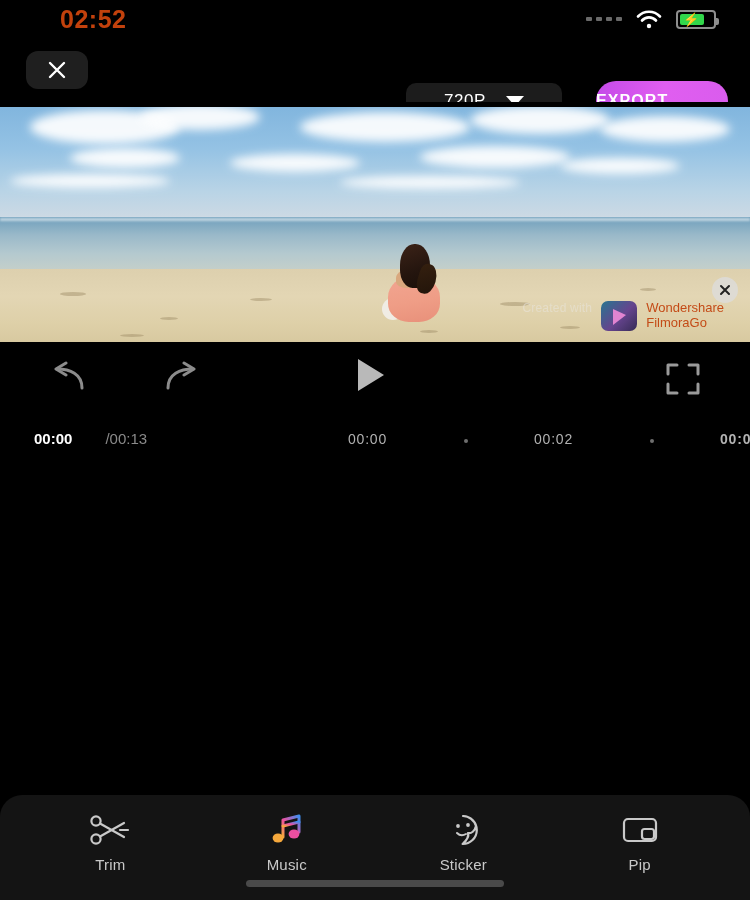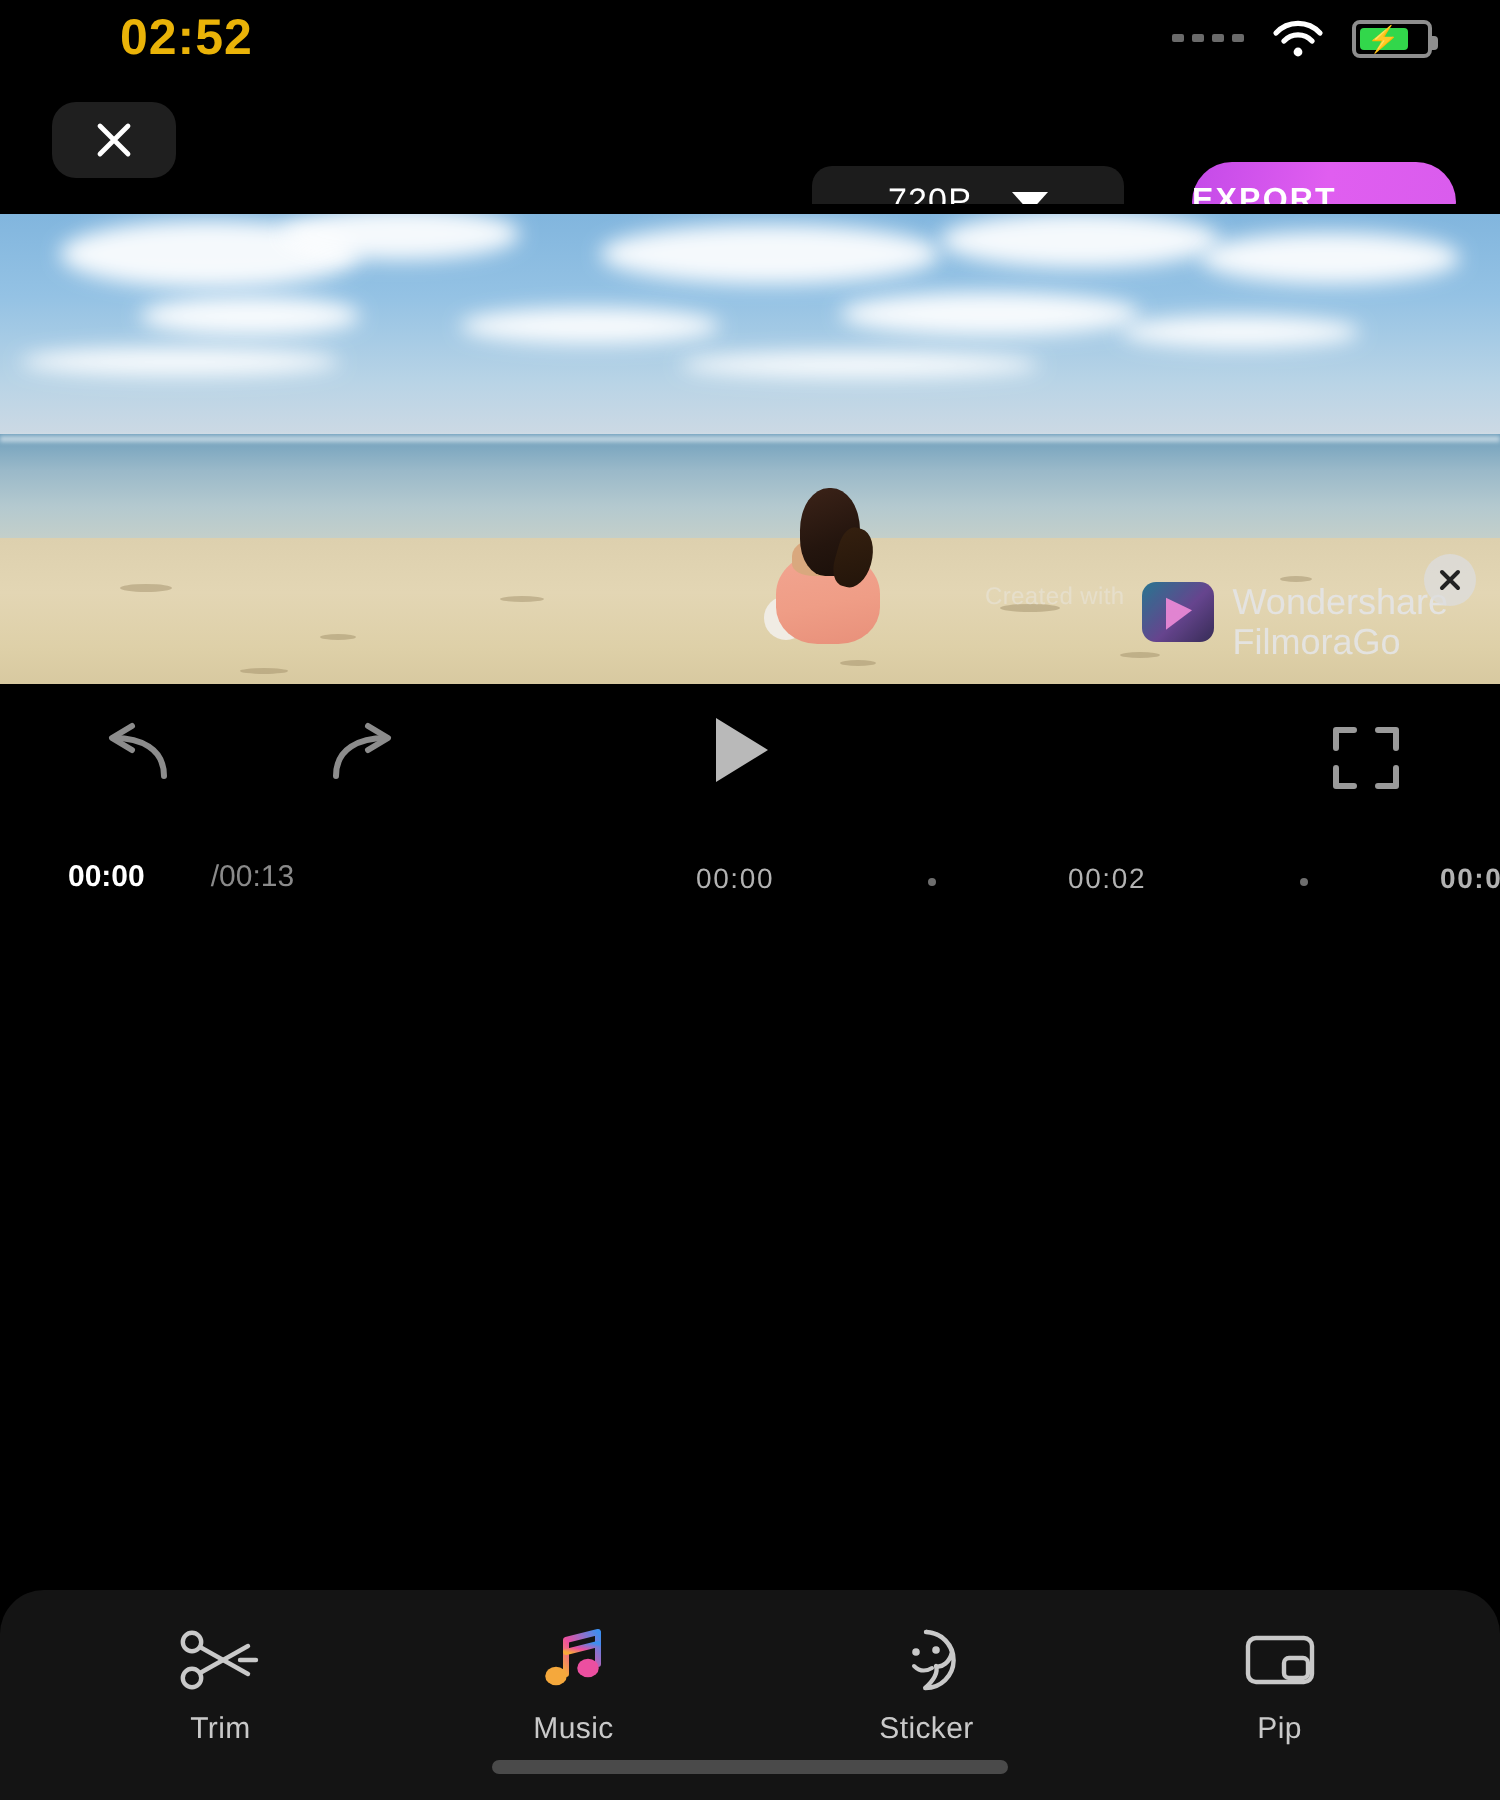--- a/index.html
+++ b/index.html
@@ -11,21 +11,21 @@
   }
 
   
   .statusbar {
     height:38px; width:100%;
     display:flex; align-items:center; justify-content:space-between;
     padding:0 34px 0 60px;
     background:#000;
   }
   .status-time {
-    color:#eab308; font-size:25px; font-weight:bold; letter-spacing:0.5px;
+    color:#c2410c; font-size:25px; font-weight:bold; letter-spacing:0.5px;
   }
   .status-right { display:flex; align-items:center; gap:14px; }
   .signal-dots { display:flex; gap:4px; align-items:center; }
   .signal-dots i { display:block; width:6px; height:4px; background:#6a6a6a; border-radius:1px; }
   .wifi-icon { width:26px; height:19px; position:relative; }
   .battery {
     width:40px; height:19px; border:2px solid #8e8e8e; border-radius:4px;
     position:relative; display:flex; align-items:center; padding:2px;
   }
   .battery::after {
@@ -131,21 +131,21 @@
   .wm-logo {
     width:36px; height:30px; border-radius:7px;
     background:linear-gradient(135deg,#1a6f8e 0%,#5d3a8c 55%,#2a2050 100%);
     display:flex; align-items:center; justify-content:center;
   }
   .wm-play {
     width:0; height:0; border-left:13px solid #e27fd4;
     border-top:8px solid transparent; border-bottom:8px solid transparent;
     transform:skewY(-8deg);
   }
-  .wm-text { color:#e5e5e5; font-size:18px; line-height:1.12; }
+  .wm-text { color:#c2410c; font-size:13px; line-height:1.12; }
   .wm-close {
     position:absolute; right:12px; bottom:44px;
     width:26px; height:26px; border-radius:50%;
     background:rgba(220,220,220,.78);
     display:flex; align-items:center; justify-content:center; cursor:pointer;
   }
   .wm-close svg { width:12px; height:12px; }
 
   
   .controls {

